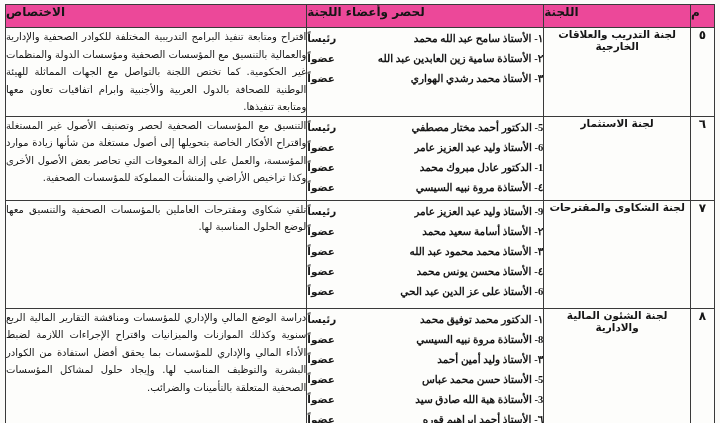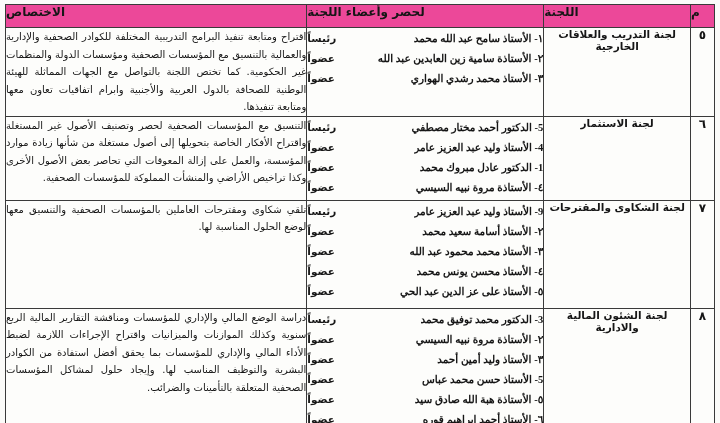--- a/index.html
+++ b/index.html
@@ -119,21 +119,21 @@
 
       <tr class="r1">
         <td class="num-cell">٦</td>
         <td class="committee-cell">لجنة الاستثمار</td>
         <td class="members-cell">
           <div class="member-line">
             <span class="member-name">5- الدكتور أحمد مختار مصطفي</span>
             <span class="member-role">رئيساً</span>
           </div>
           <div class="member-line">
-            <span class="member-name">4- الأستاذ وليد عبد العزيز عامر</span>
+            <span class="member-name">6- الأستاذ وليد عبد العزيز عامر</span>
             <span class="member-role">عضواً</span>
           </div>
           <div class="member-line">
             <span class="member-name">1- الدكتور عادل مبروك محمد</span>
             <span class="member-role">عضواً</span>
           </div>
           <div class="member-line">
             <span class="member-name">٤- الأستاذة مروة نبيه السيسي</span>
             <span class="member-role">عضواً</span>
           </div>
@@ -155,49 +155,49 @@
           </div>
           <div class="member-line">
             <span class="member-name">٣- الأستاذ محمد محمود عبد الله</span>
             <span class="member-role">عضواً</span>
           </div>
           <div class="member-line">
             <span class="member-name">٤- الأستاذ محسن يونس محمد</span>
             <span class="member-role">عضواً</span>
           </div>
           <div class="member-line">
-            <span class="member-name">٥- الأستاذ على عز الدين عبد الحي</span>
+            <span class="member-name">6- الأستاذ على عز الدين عبد الحي</span>
             <span class="member-role">عضواً</span>
           </div>
         </td>
         <td class="comp-cell">تلقي شكاوى ومقترحات العاملين بالمؤسسات الصحفية والتنسيق معها لوضع الحلول المناسبة لها.</td>
       </tr>
 
       <tr class="r3">
         <td class="num-cell">٨</td>
         <td class="committee-cell">لجنة الشئون المالية والادارية</td>
         <td class="members-cell">
           <div class="member-line">
-            <span class="member-name">3- الدكتور محمد توفيق محمد</span>
-            <span class="member-role">رئيساً</span>
-          </div>
-          <div class="member-line">
-            <span class="member-name">٢- الأستاذة مروة نبيه السيسي</span>
+            <span class="member-name">١- الدكتور محمد توفيق محمد</span>
+            <span class="member-role">رئيساً</span>
+          </div>
+          <div class="member-line">
+            <span class="member-name">8- الأستاذة مروة نبيه السيسي</span>
             <span class="member-role">عضواً</span>
           </div>
           <div class="member-line">
             <span class="member-name">٣- الأستاذ وليد أمين أحمد</span>
             <span class="member-role">عضواً</span>
           </div>
           <div class="member-line">
             <span class="member-name">5- الأستاذ حسن محمد عباس</span>
             <span class="member-role">عضواً</span>
           </div>
           <div class="member-line">
-            <span class="member-name">٥- الأستاذة هبة الله صادق سيد</span>
+            <span class="member-name">3- الأستاذة هبة الله صادق سيد</span>
             <span class="member-role">عضواً</span>
           </div>
           <div class="member-line">
             <span class="member-name">٦- الأستاذ أحمد إبراهيم قوره</span>
             <span class="member-role">عضواً</span>
           </div>
         </td>
         <td class="comp-cell">دراسة الوضع المالي والإداري للمؤسسات ومناقشة التقارير المالية الربع سنوية وكذلك الموازنات والميزانيات واقتراح الإجراءات اللازمة لضبط الأداء المالي والإداري للمؤسسات بما يحقق أفضل استفادة من الكوادر البشرية والتوظيف المناسب لها. وإيجاد حلول لمشاكل المؤسسات الصحفية المتعلقة بالتأمينات والضرائب.</td>
       </tr>
 

